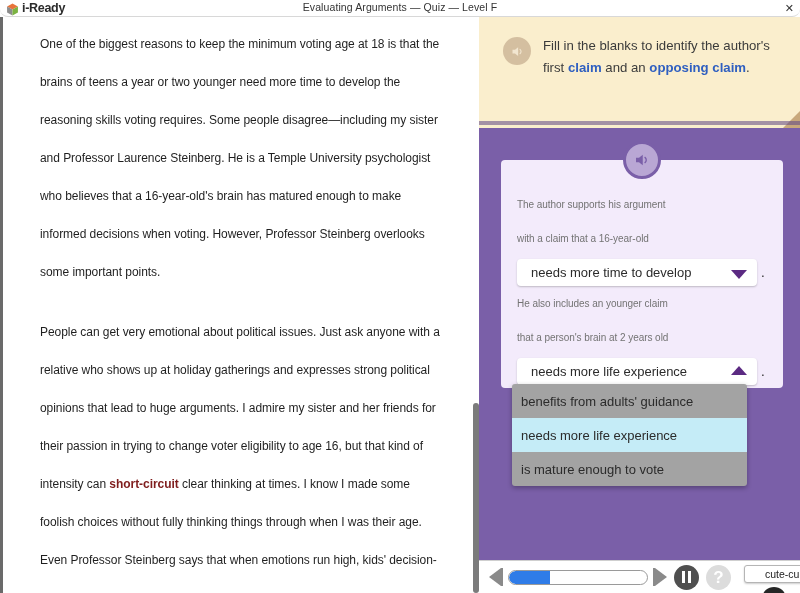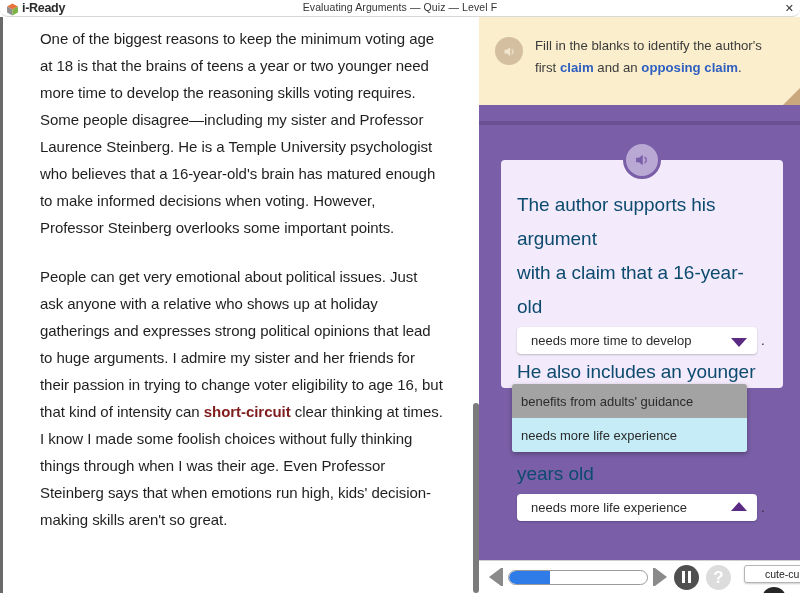--- a/index.html
+++ b/index.html
@@ -44,22 +44,22 @@
 
   
   .reading-pane {
     position: absolute; left: 3px; top: 17px;
     width: 470px; height: 576px;
     background: #ffffff;
     padding: 8px 30px 0 37px;
     overflow: hidden;
   }
   .passage-p {
-    font-size: 15px;
-    line-height: 27px;
+    font-size: 12px;
+    line-height: 38px;
     color: #1f1f1f;
     margin-bottom: 22px;
     letter-spacing: -0.05px;
   }
   .kw { color: #7f1d1d; font-weight: 600; }
 
   
   .pane-divider {
     position: absolute; left: 473px; top: 17px;
     width: 5px; height: 386px; background: #ffffff;
@@ -73,24 +73,24 @@
   
   .right-panel {
     position: absolute; left: 479px; top: 17px;
     width: 321px; height: 576px;
     background: #7a5fa8;
   }
 
   
   .instruction {
     position: absolute; left: 0px; top: 0px;
-    width: 321px; height: 88px;
+    width: 321px; height: 111px;
     background: #faeecd;
     display: flex; align-items: flex-start;
-    padding: 18px 16px 0 16px; gap: 12px;
+    padding: 18px 16px 0 24px; gap: 12px;
   }
   .spk-round {
     flex: 0 0 auto;
     width: 28px; height: 28px; border-radius: 50%;
     background: #d4bfa0;
     display: flex; align-items: center; justify-content: center;
     margin-top: 2px;
   }
   .spk-round svg { width: 15px; height: 15px; }
   .instruction-text {
@@ -119,21 +119,21 @@
     position: absolute; left: 50%; top: -19px; margin-left: -19px;
     width: 38px; height: 38px; border-radius: 50%;
     background: #b9a7d4;
     border: 3px solid #7a5fa8;
     display: flex; align-items: center; justify-content: center;
   }
   .card-spk svg { width: 18px; height: 18px; }
 
   .qbody { padding: 28px 16px 0 16px; }
   .qline {
-    font-size: 19px; color: #0c4a6e; line-height: 34px;
+    font-size: 10px; color: #737373; line-height: 34px;
     letter-spacing: -0.05px;
   }
   .select-row { display: flex; align-items: center; gap: 4px; margin: 3px 0 1px 0; }
 
   .select-box {
     position: relative;
     width: 240px; height: 27px;
     background: #ffffff;
     border-radius: 4px;
     box-shadow: 0 1px 2px rgba(0,0,0,0.22);
@@ -308,20 +308,21 @@
           <span class="caret up"></span>
         </div>
         <span class="period">.</span>
       </div>
     </div>
   </div>
 
   <div class="dropdown">
     <div class="dd-option">benefits from adults' guidance</div>
     <div class="dd-option selected">needs more life experience</div>
+    <div class="dd-option">is mature enough to vote</div>
   </div>
 </div>
 
 <div class="toolbar">
   <span class="nav-tri nav-prev"></span>
   <div class="progress-track">
     <div class="progress-fill" id="progfill" style="width: 30%;"></div>
   </div>
   <span class="nav-tri nav-next"></span>
   <span class="circle-btn pause-btn">

